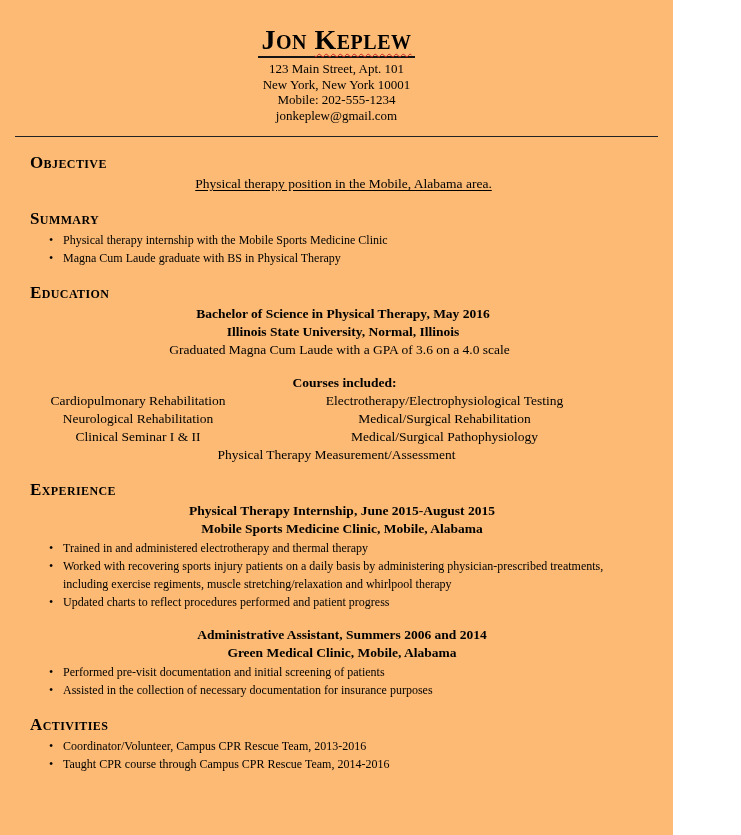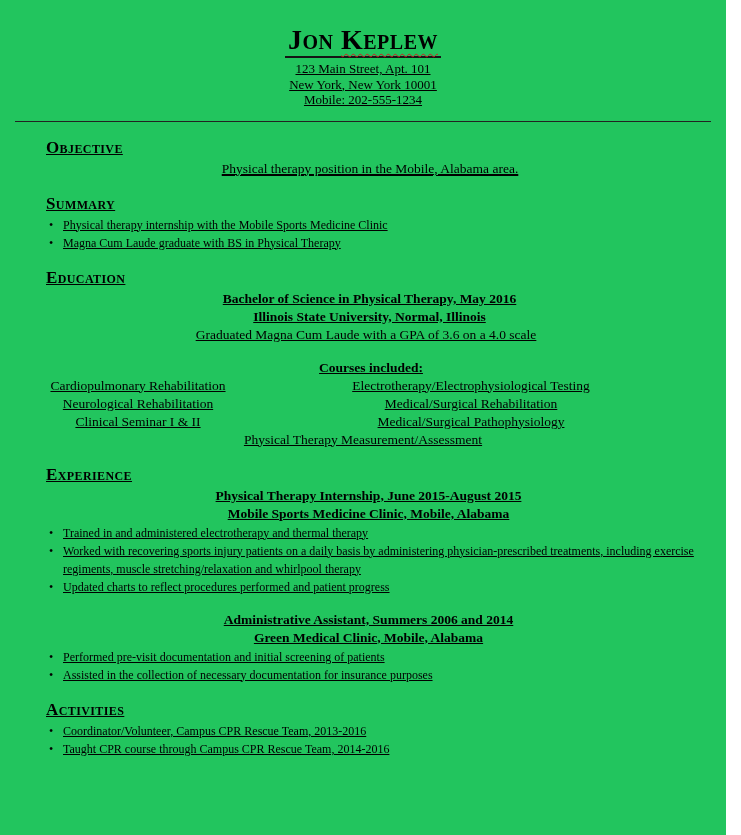--- a/index.html
+++ b/index.html
@@ -3,38 +3,38 @@
 <meta charset="utf-8">
 <style>
   * { margin:0; padding:0; box-sizing:border-box; }
   html, body { background:#ffffff; }
   body {
     width:741px; height:835px;
     font-family:"Liberation Serif", serif;
     color:#000;
     overflow:hidden;
   }
-  .page { width:726px; height:835px; padding:24px 30px 16px 30px; background:#22c55e;text-decoration:underline; }
+  .page { width:673px; height:835px; padding:24px 30px 16px 30px; background:#fdba74; }
 
   
   .head { text-align:center; }
   .name {
     font-size:28px; font-weight:bold; font-variant:small-caps;
     letter-spacing:0.5px; line-height:32px; margin-bottom:3px;
   }
   .name-inner { display:inline-block; border-bottom:2px solid #151515; padding:0 3px 0 3px; }
   .squiggle { text-decoration:underline wavy #cc2222 1px; text-underline-offset:4px; }
   .contact { font-size:13px; line-height:15.5px; }
   .rule { border:none; border-top:1.5px solid #222; margin:13px -15px 8px -15px; }
 
   
   .section { margin-top:15px; }
   .sec-title {
     font-size:17px; font-weight:bold; font-variant:small-caps;
-    letter-spacing:0.4px; line-height:21px; margin-bottom:2px;margin-left:16px;
+    letter-spacing:0.4px; line-height:21px; margin-bottom:2px;
   }
   .bodytxt { font-size:13.5px; line-height:18px;text-align:center; }
   .objective-text { margin-left:14px; text-decoration:underline; text-underline-offset:2px; }
 
   
   .blist { list-style:none; margin:1px 0 0 18px; }
   .blist li { position:relative; padding-left:15px; font-size:12px; line-height:18px; }
   .blist li::before { content:"\2022"; position:absolute; left:1px; top:0; }
 
   
@@ -58,20 +58,21 @@
   <header class="head">
     <h1 class="name">
       <span class="name-inner">
         <span>Jon</span>
         <span class="squiggle">Keplew</span>
       </span>
     </h1>
     <div class="contact">123 Main Street, Apt. 101</div>
     <div class="contact">New York, New York 10001</div>
     <div class="contact">Mobile: 202-555-1234</div>
+    <div class="contact">jonkeplew@gmail.com</div>
   </header>
 
   <hr class="rule">
 
   <section class="section">
     <h2 class="sec-title">Objective</h2>
     <p class="bodytxt objective-text">Physical therapy position in the Mobile, Alabama area.</p>
   </section>
 
   <section class="section">

